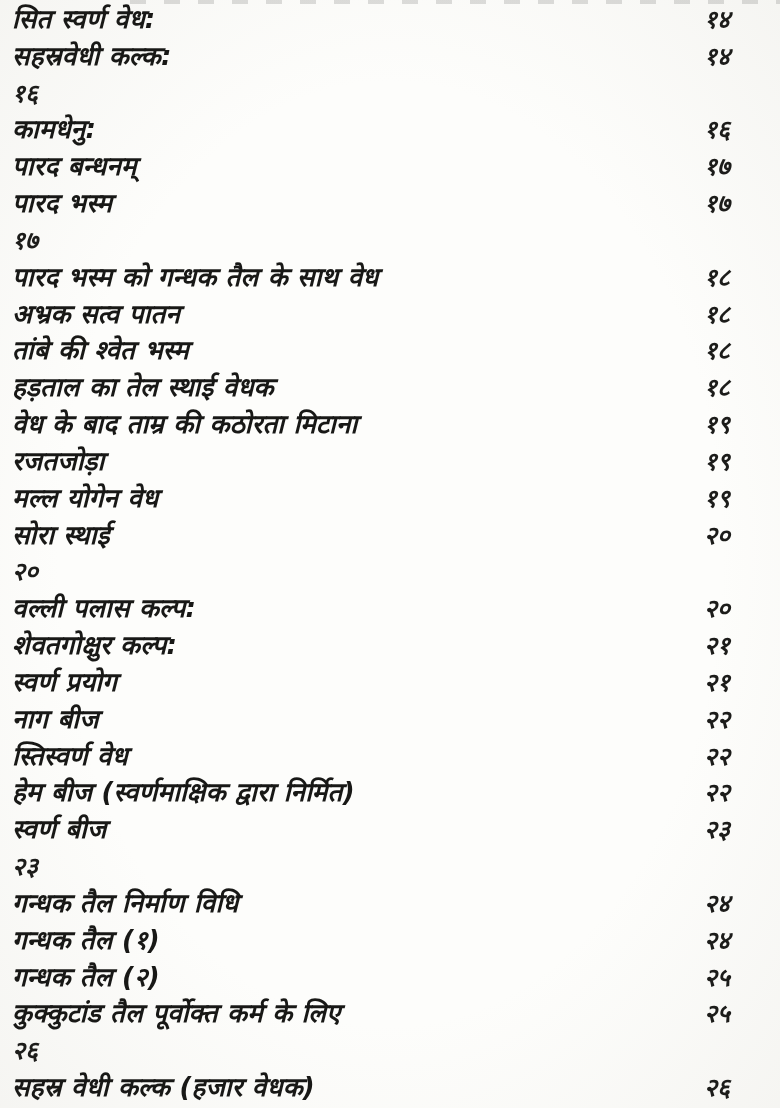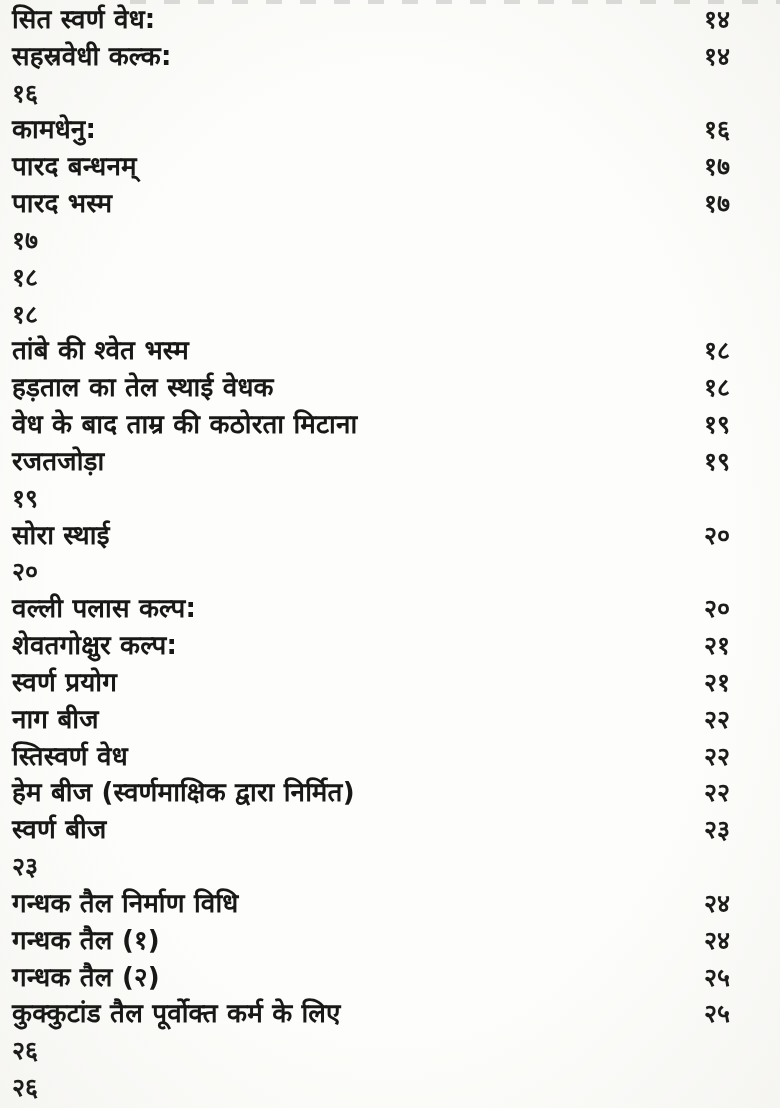--- a/index.html
+++ b/index.html
@@ -43,20 +43,21 @@
     flex-direction: column;
     justify-content: space-between;
   }
   .toc-entry {
     display: flex;
     align-items: center;
     justify-content: space-between;
     height: 35.6px;
     line-height: 35.6px;
     white-space: nowrap;
+    font-style: italic;
   }
   .toc-entry-title {
     font-size: 26px;
     font-weight: 600;
     color: #181816;
     letter-spacing: 0.2px;
   }
   .toc-entry-page {
     font-size: 25px;
     font-weight: 600;
@@ -99,24 +100,26 @@
   <div class="toc-entry">
     <span class="toc-entry-title">पारद भस्म</span>
     <span class="toc-entry-page">१७</span>
   </div>
 
   <div class="toc-entry">
     <span class="toc-entry-page">१७</span>
   </div>
 
   <div class="toc-entry">
-    <span class="toc-entry-page">१८</span>
-  </div>
-
-  <div class="toc-entry">
+    <span class="toc-entry-title">पारद भस्म को गन्धक तैल के साथ वेध</span>
+    <span class="toc-entry-page">१८</span>
+  </div>
+
+  <div class="toc-entry">
+    <span class="toc-entry-title">अभ्रक सत्व पातन</span>
     <span class="toc-entry-page">१८</span>
   </div>
 
   <div class="toc-entry">
     <span class="toc-entry-title">तांबे की श्वेत भस्म</span>
     <span class="toc-entry-page">१८</span>
   </div>
 
   <div class="toc-entry">
     <span class="toc-entry-title">हड़ताल का तेल स्थाई वेधक</span>
@@ -127,20 +130,21 @@
     <span class="toc-entry-title">वेध के बाद ताम्र की कठोरता मिटाना</span>
     <span class="toc-entry-page">१९</span>
   </div>
 
   <div class="toc-entry">
     <span class="toc-entry-title">रजतजोड़ा</span>
     <span class="toc-entry-page">१९</span>
   </div>
 
   <div class="toc-entry">
+    <span class="toc-entry-title">मल्ल योगेन वेध</span>
     <span class="toc-entry-page">१९</span>
   </div>
 
   <div class="toc-entry">
     <span class="toc-entry-title">सोरा स्थाई</span>
     <span class="toc-entry-page">२०</span>
   </div>
 
   <div class="toc-entry">
     <span class="toc-entry-page">२०</span>
@@ -203,16 +207,17 @@
   <div class="toc-entry">
     <span class="toc-entry-title">कुक्कुटांड तैल पूर्वोक्त कर्म के लिए</span>
     <span class="toc-entry-page">२५</span>
   </div>
 
   <div class="toc-entry">
     <span class="toc-entry-page">२६</span>
   </div>
 
   <div class="toc-entry">
+    <span class="toc-entry-title">सहस्र वेधी कल्क (हजार वेधक)</span>
     <span class="toc-entry-page">२६</span>
   </div>
 </div>
 </div>
 
 </body></html>

